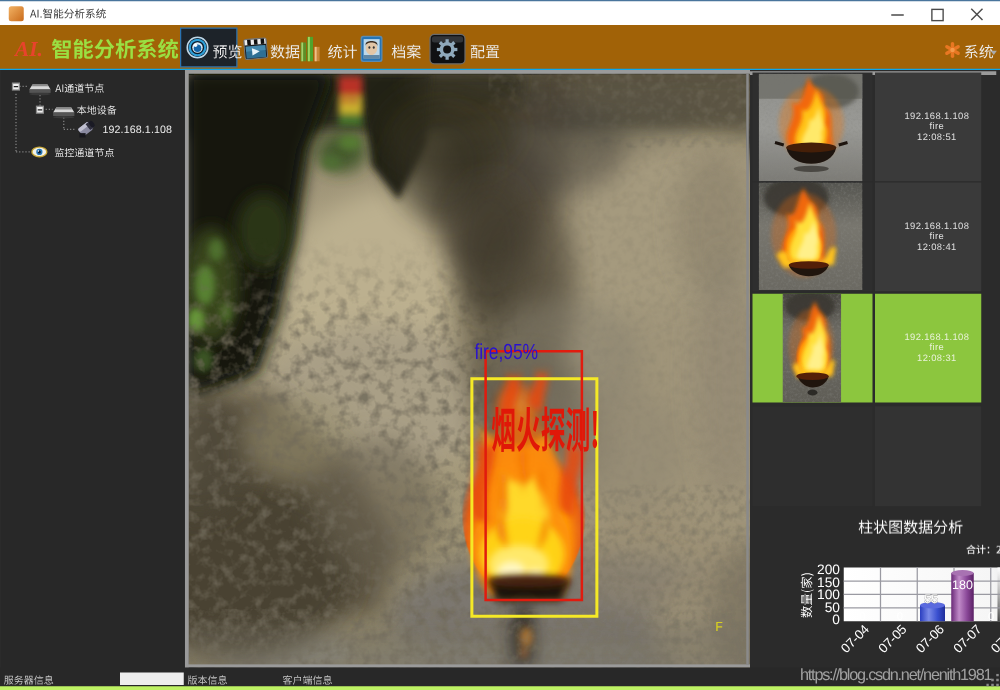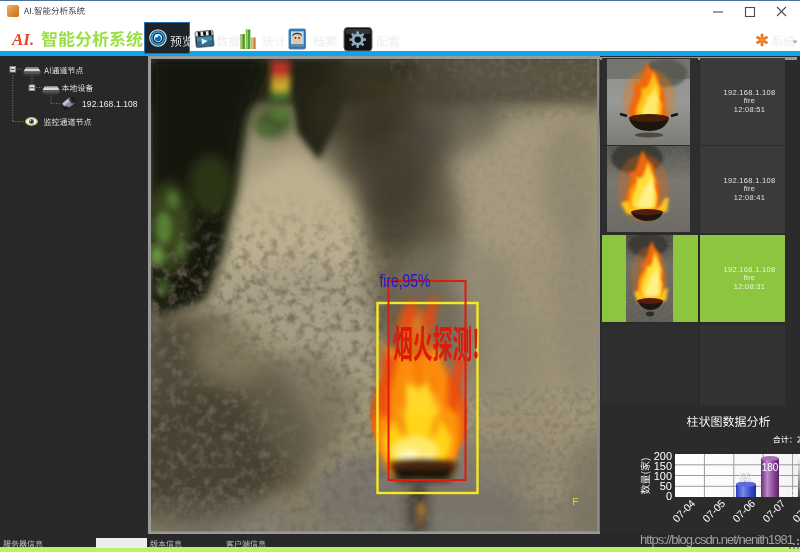--- a/index.html
+++ b/index.html
@@ -5,32 +5,32 @@
 html,body{margin:0;padding:0;}
 body{width:800px;height:552px;overflow:hidden;font-family:"Liberation Sans",sans-serif;background:#2b2b2b;}
 .abs{position:absolute;}
 #win{position:relative;width:800px;height:552px;}
 
 #titlebar{left:0;top:0;width:800px;height:20px;background:#fff;border-top:1px solid #49759c;box-sizing:border-box;}
 #titlebar .ticon{left:7px;top:4px;width:12px;height:12px;background:linear-gradient(135deg,#f2b264,#c96a1a);border-radius:2px;}
 #titlebar .ttext{left:24px;top:3px;}
 #wbtn{right:2px;top:1px;height:19px;}
 
-#toolbar{left:0;top:20px;width:800px;height:36px;background:#ffffff;border-bottom:5px solid #0ea5e9;box-sizing:border-box;}
+#toolbar{left:0;top:20px;width:800px;height:36px;background:#a16207;border-bottom:1px solid #0ea5e9;box-sizing:border-box;}
 
 #tree{left:1px;top:56px;width:146px;height:478px;background:#282828;color:#eee;font-size:10px;}
 
 #vwrap{left:148px;top:56px;width:452px;height:504px;}
 
 .cellimg{left:602px;width:96px;height:87px;background:#8cc63e;}
 .celltxt{left:700px;width:85px;height:87px;background:#3a3a3a;color:#e0e0e0;font-size:7.5px;letter-spacing:0.3px;text-align:center;display:flex;flex-direction:column;justify-content:center;line-height:8.5px;font-family:"Liberation Sans",sans-serif;padding-left:14px;box-sizing:border-box;}
 
 #chart{left:628px;top:405px;width:200px;height:129px;color:#fff;}
 
-#status{left:0;top:534px;width:800px;height:18px;background:#282828;color:#ccc;font-size:10px;border-bottom:5px solid #bef264;box-sizing:border-box;text-align:center;}
+#status{left:0;top:534px;width:800px;height:18px;background:#282828;color:#ccc;font-size:10px;border-bottom:3px solid #bef264;box-sizing:border-box;text-align:center;}
 </style>
 </head>
 <body>
 <div id="win">
 
   <div id="titlebar" class="abs">
     <div class="ticon abs"></div>
     <div class="ttext abs"><svg width="110" height="15">
           <g transform="translate(0,10)" fill="#3c3c3c">
             <path d="M0.0 0.0H0.8L1.4 -1.9H3.7L4.3 0.0H5.1L3.0 -6.2H2.1ZM1.6 -2.5 1.9 -3.5C2.2 -4.2 2.4 -4.9 2.6 -5.6H2.6C2.8 -4.9 3.0 -4.2 3.2 -3.5L3.5 -2.5Z M6.0 0.0H6.8V-6.2H6.0Z M8.8 0.1C9.1 0.1 9.4 -0.1 9.4 -0.5C9.4 -0.8 9.1 -1.1 8.8 -1.1C8.5 -1.1 8.3 -0.8 8.3 -0.5C8.3 -0.1 8.5 0.1 8.8 0.1Z M15.2 -5.9H17.0V-4.1H15.2ZM14.7 -6.5V-3.5H17.6V-6.5ZM12.3 -1.0H16.3V-0.2H12.3ZM12.3 -1.5V-2.3H16.3V-1.5ZM11.7 -2.8V0.7H12.3V0.4H16.3V0.7H16.9V-2.8ZM11.4 -7.2C11.2 -6.5 10.9 -5.9 10.4 -5.5C10.6 -5.4 10.8 -5.2 11.0 -5.1C11.1 -5.4 11.3 -5.6 11.5 -5.9H12.2V-5.4L12.2 -5.1H10.4V-4.6H12.1C11.9 -4.1 11.4 -3.5 10.4 -3.1C10.5 -3.0 10.7 -2.8 10.8 -2.6C11.7 -3.0 12.2 -3.5 12.5 -4.0C12.9 -3.7 13.5 -3.3 13.8 -3.1L14.2 -3.5C14.0 -3.7 13.0 -4.3 12.7 -4.4L12.7 -4.6H14.3V-5.1H12.8L12.8 -5.4V-5.9H14.1V-6.4H11.8C11.8 -6.6 11.9 -6.8 12.0 -7.0Z M21.8 -3.6V-2.8H20.0V-3.6ZM19.4 -4.1V0.7H20.0V-1.1H21.8V-0.1C21.8 0.0 21.8 0.1 21.6 0.1C21.5 0.1 21.2 0.1 20.8 0.1C20.8 0.2 20.9 0.5 21.0 0.7C21.5 0.7 21.9 0.6 22.1 0.6C22.3 0.5 22.4 0.3 22.4 -0.1V-4.1ZM20.0 -2.3H21.8V-1.6H20.0ZM25.8 -6.5C25.3 -6.2 24.6 -5.9 23.8 -5.7V-7.1H23.2V-4.3C23.2 -3.6 23.4 -3.4 24.2 -3.4C24.4 -3.4 25.5 -3.4 25.7 -3.4C26.4 -3.4 26.6 -3.7 26.6 -4.7C26.5 -4.8 26.2 -4.9 26.1 -5.0C26.0 -4.1 26.0 -4.0 25.6 -4.0C25.4 -4.0 24.5 -4.0 24.3 -4.0C23.9 -4.0 23.8 -4.0 23.8 -4.3V-5.2C24.7 -5.4 25.6 -5.7 26.2 -6.0ZM25.9 -2.7C25.4 -2.4 24.6 -2.1 23.8 -1.8V-3.2H23.2V-0.3C23.2 0.4 23.4 0.6 24.3 0.6C24.4 0.6 25.6 0.6 25.7 0.6C26.5 0.6 26.6 0.3 26.7 -0.8C26.5 -0.9 26.3 -1.0 26.1 -1.1C26.1 -0.1 26.0 0.0 25.7 0.0C25.4 0.0 24.5 0.0 24.3 0.0C23.9 0.0 23.8 -0.0 23.8 -0.3V-1.3C24.7 -1.5 25.7 -1.9 26.3 -2.2ZM19.2 -4.7C19.4 -4.8 19.7 -4.8 22.0 -5.0C22.1 -4.8 22.2 -4.7 22.2 -4.5L22.8 -4.8C22.6 -5.3 22.1 -6.1 21.7 -6.6L21.2 -6.4C21.4 -6.1 21.6 -5.8 21.8 -5.5L19.9 -5.4C20.3 -5.8 20.7 -6.4 21.0 -7.0L20.3 -7.2C20.0 -6.5 19.6 -5.8 19.4 -5.6C19.3 -5.5 19.1 -5.3 19.0 -5.3C19.1 -5.1 19.2 -4.8 19.2 -4.7Z M32.7 -7.0 32.2 -6.7C32.8 -5.5 33.8 -4.1 34.7 -3.3C34.8 -3.5 35.0 -3.7 35.2 -3.9C34.3 -4.5 33.3 -5.8 32.7 -7.0ZM29.8 -7.0C29.3 -5.7 28.4 -4.5 27.4 -3.8C27.5 -3.6 27.8 -3.4 27.9 -3.3C28.2 -3.5 28.4 -3.7 28.6 -3.9V-3.3H30.3C30.1 -1.9 29.6 -0.5 27.6 0.2C27.7 0.3 27.9 0.5 28.0 0.7C30.1 -0.1 30.7 -1.6 30.9 -3.3H33.2C33.1 -1.2 33.0 -0.3 32.8 -0.1C32.7 -0.0 32.6 -0.0 32.4 -0.0C32.2 -0.0 31.7 -0.0 31.2 -0.1C31.3 0.1 31.4 0.4 31.4 0.6C31.9 0.6 32.4 0.6 32.7 0.6C33.0 0.6 33.2 0.5 33.4 0.3C33.7 -0.0 33.8 -1.0 33.9 -3.6C33.9 -3.7 33.9 -3.9 33.9 -3.9H28.7C29.4 -4.7 30.0 -5.7 30.5 -6.8Z M39.6 -6.2V-3.6C39.6 -2.4 39.5 -0.8 38.8 0.3C38.9 0.4 39.2 0.6 39.3 0.7C40.1 -0.5 40.2 -2.3 40.2 -3.6V-3.6H41.8V0.7H42.4V-3.6H43.6V-4.2H40.2V-5.8C41.3 -5.9 42.4 -6.2 43.2 -6.5L42.6 -7.0C41.9 -6.7 40.7 -6.4 39.6 -6.2ZM37.3 -7.1V-5.3H36.0V-4.7H37.2C36.9 -3.5 36.4 -2.2 35.8 -1.5C35.9 -1.3 36.1 -1.1 36.1 -0.9C36.6 -1.5 37.0 -2.4 37.3 -3.3V0.7H37.9V-3.5C38.2 -3.0 38.5 -2.5 38.7 -2.2L39.1 -2.7C38.9 -2.9 38.2 -3.9 37.9 -4.3V-4.7H39.2V-5.3H37.9V-7.1Z M46.5 -1.9C46.0 -1.3 45.3 -0.7 44.6 -0.3C44.8 -0.2 45.1 0.1 45.2 0.2C45.8 -0.3 46.6 -1.0 47.1 -1.7ZM49.4 -1.6C50.1 -1.1 51.0 -0.3 51.4 0.2L52.0 -0.2C51.5 -0.7 50.6 -1.4 49.9 -1.9ZM49.7 -3.8C49.9 -3.6 50.1 -3.3 50.4 -3.1L46.6 -2.8C47.9 -3.5 49.2 -4.2 50.4 -5.2L50.0 -5.6C49.5 -5.3 49.1 -4.9 48.6 -4.6L46.5 -4.5C47.1 -4.9 47.8 -5.5 48.3 -6.1C49.4 -6.2 50.5 -6.3 51.3 -6.5L50.8 -7.1C49.5 -6.7 47.0 -6.5 44.9 -6.4C45.0 -6.3 45.1 -6.0 45.1 -5.8C45.8 -5.9 46.6 -5.9 47.4 -6.0C46.9 -5.4 46.2 -4.9 46.0 -4.8C45.8 -4.6 45.6 -4.5 45.4 -4.4C45.5 -4.3 45.6 -4.0 45.6 -3.9C45.8 -3.9 46.0 -4.0 47.7 -4.1C47.0 -3.6 46.4 -3.3 46.1 -3.1C45.6 -2.9 45.2 -2.7 44.9 -2.7C45.0 -2.5 45.1 -2.2 45.1 -2.1C45.4 -2.2 45.7 -2.2 48.0 -2.4V-0.2C48.0 -0.1 48.0 -0.0 47.9 -0.0C47.7 -0.0 47.3 -0.0 46.7 -0.1C46.8 0.1 47.0 0.4 47.0 0.6C47.6 0.6 48.0 0.6 48.3 0.5C48.6 0.4 48.7 0.2 48.7 -0.2V-2.4L50.8 -2.6C51.0 -2.3 51.2 -2.1 51.4 -1.8L51.9 -2.1C51.5 -2.7 50.8 -3.4 50.2 -4.0Z M58.5 -3.0V-0.3C58.5 0.3 58.6 0.5 59.2 0.5C59.3 0.5 59.8 0.5 59.9 0.5C60.5 0.5 60.6 0.2 60.7 -1.0C60.5 -1.0 60.2 -1.1 60.1 -1.2C60.1 -0.2 60.1 -0.1 59.9 -0.1C59.8 -0.1 59.4 -0.1 59.3 -0.1C59.1 -0.1 59.1 -0.1 59.1 -0.3V-3.0ZM56.9 -3.0C56.8 -1.3 56.6 -0.4 55.2 0.1C55.4 0.3 55.5 0.5 55.6 0.7C57.2 0.0 57.4 -1.1 57.5 -3.0ZM52.9 -0.5 53.0 0.2C53.8 -0.1 54.8 -0.4 55.7 -0.7L55.6 -1.2C54.6 -0.9 53.6 -0.6 52.9 -0.5ZM57.6 -7.0C57.7 -6.7 58.0 -6.2 58.0 -5.9H56.0V-5.3H57.5C57.1 -4.8 56.5 -4.0 56.3 -3.8C56.2 -3.7 56.0 -3.6 55.8 -3.6C55.9 -3.4 56.0 -3.1 56.0 -3.0C56.3 -3.1 56.6 -3.1 59.7 -3.4C59.8 -3.2 60.0 -2.9 60.1 -2.8L60.6 -3.1C60.3 -3.6 59.8 -4.4 59.3 -5.0L58.8 -4.7C59.0 -4.5 59.2 -4.2 59.4 -3.9L57.0 -3.7C57.4 -4.2 57.9 -4.8 58.3 -5.3H60.6V-5.9H58.1L58.7 -6.1C58.6 -6.3 58.4 -6.8 58.2 -7.2ZM53.0 -3.6C53.2 -3.7 53.4 -3.7 54.4 -3.8C54.0 -3.3 53.7 -2.9 53.5 -2.7C53.3 -2.4 53.1 -2.2 52.9 -2.2C52.9 -2.0 53.0 -1.7 53.1 -1.5C53.3 -1.7 53.6 -1.8 55.7 -2.2C55.6 -2.3 55.6 -2.6 55.6 -2.8L54.0 -2.5C54.7 -3.2 55.3 -4.1 55.9 -5.0L55.3 -5.4C55.1 -5.1 55.0 -4.7 54.8 -4.4L53.7 -4.3C54.2 -5.1 54.8 -6.0 55.2 -6.9L54.5 -7.2C54.1 -6.1 53.5 -5.0 53.3 -4.8C53.1 -4.5 53.0 -4.3 52.8 -4.2C52.9 -4.1 53.0 -3.7 53.0 -3.6Z"></path>

